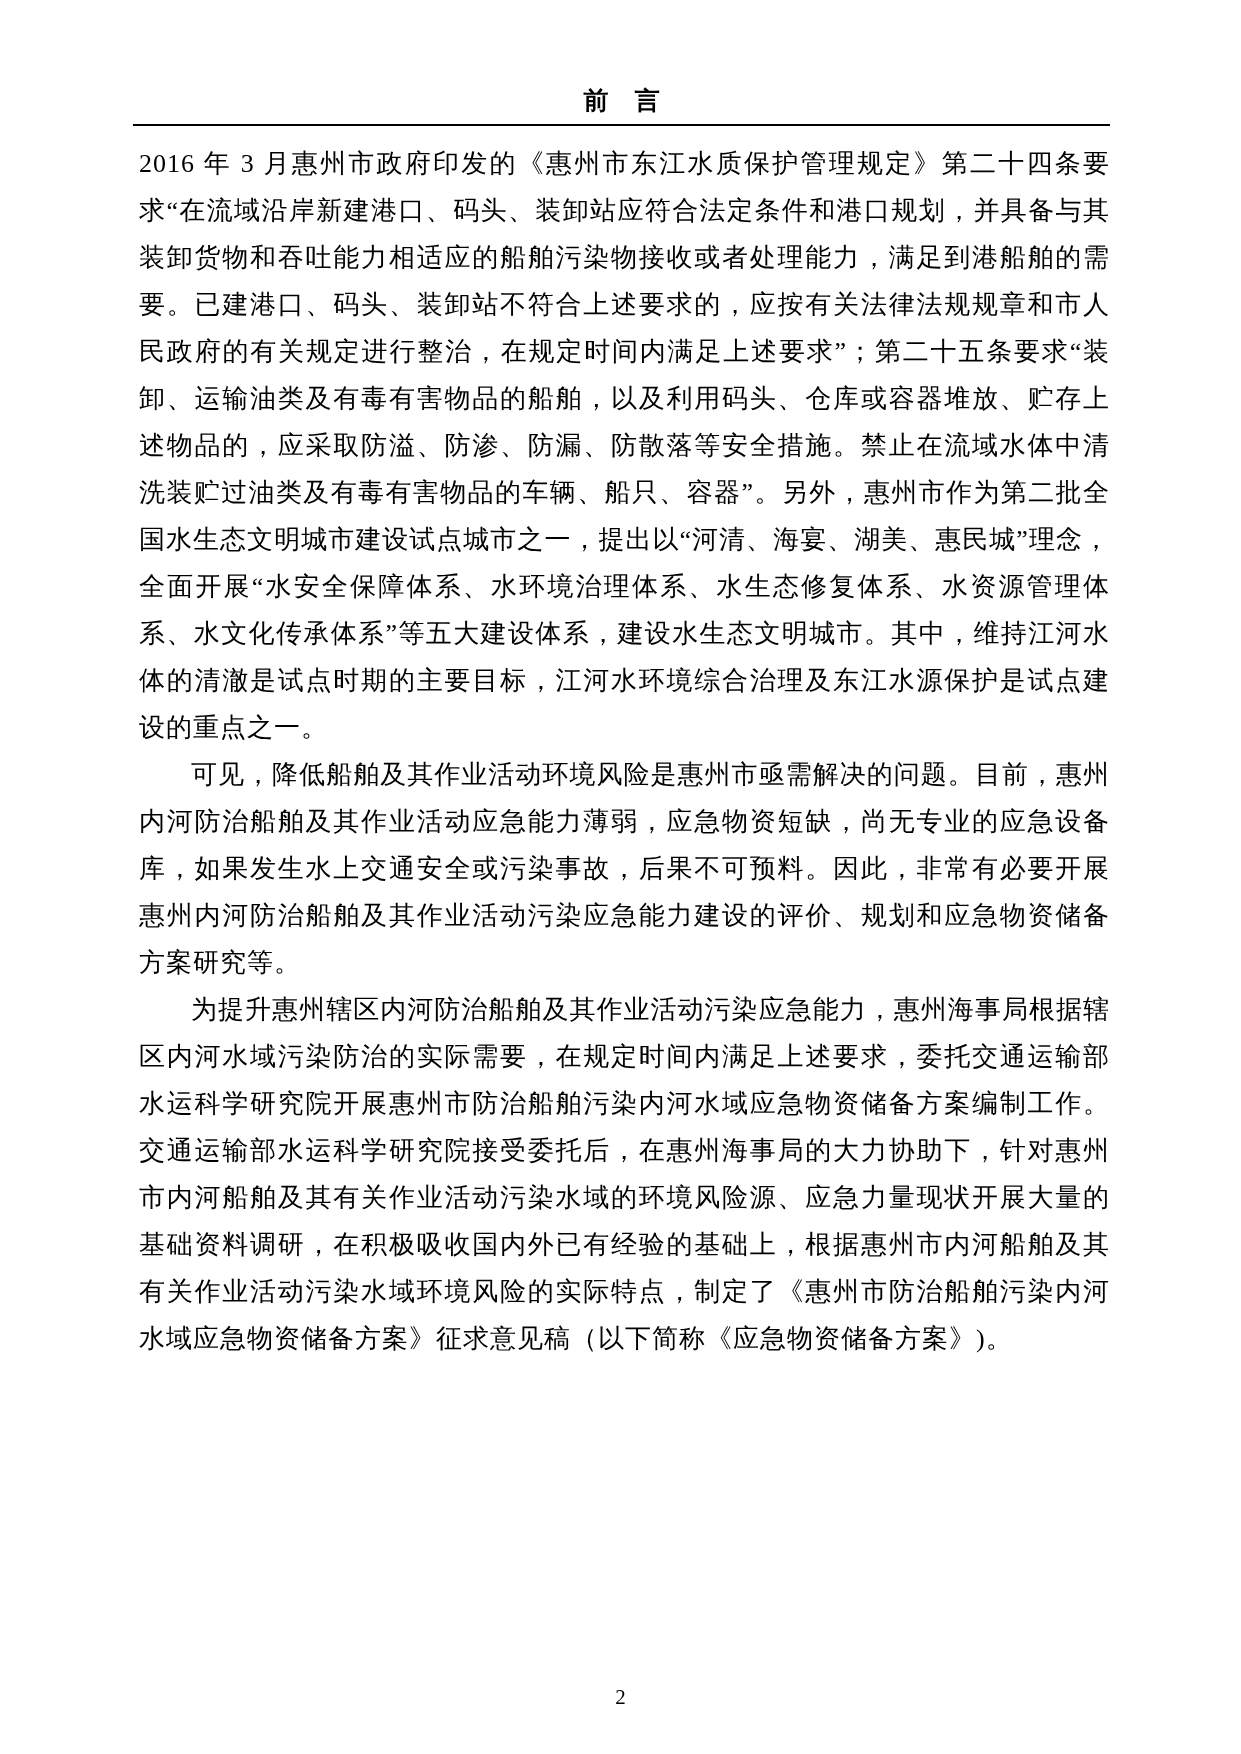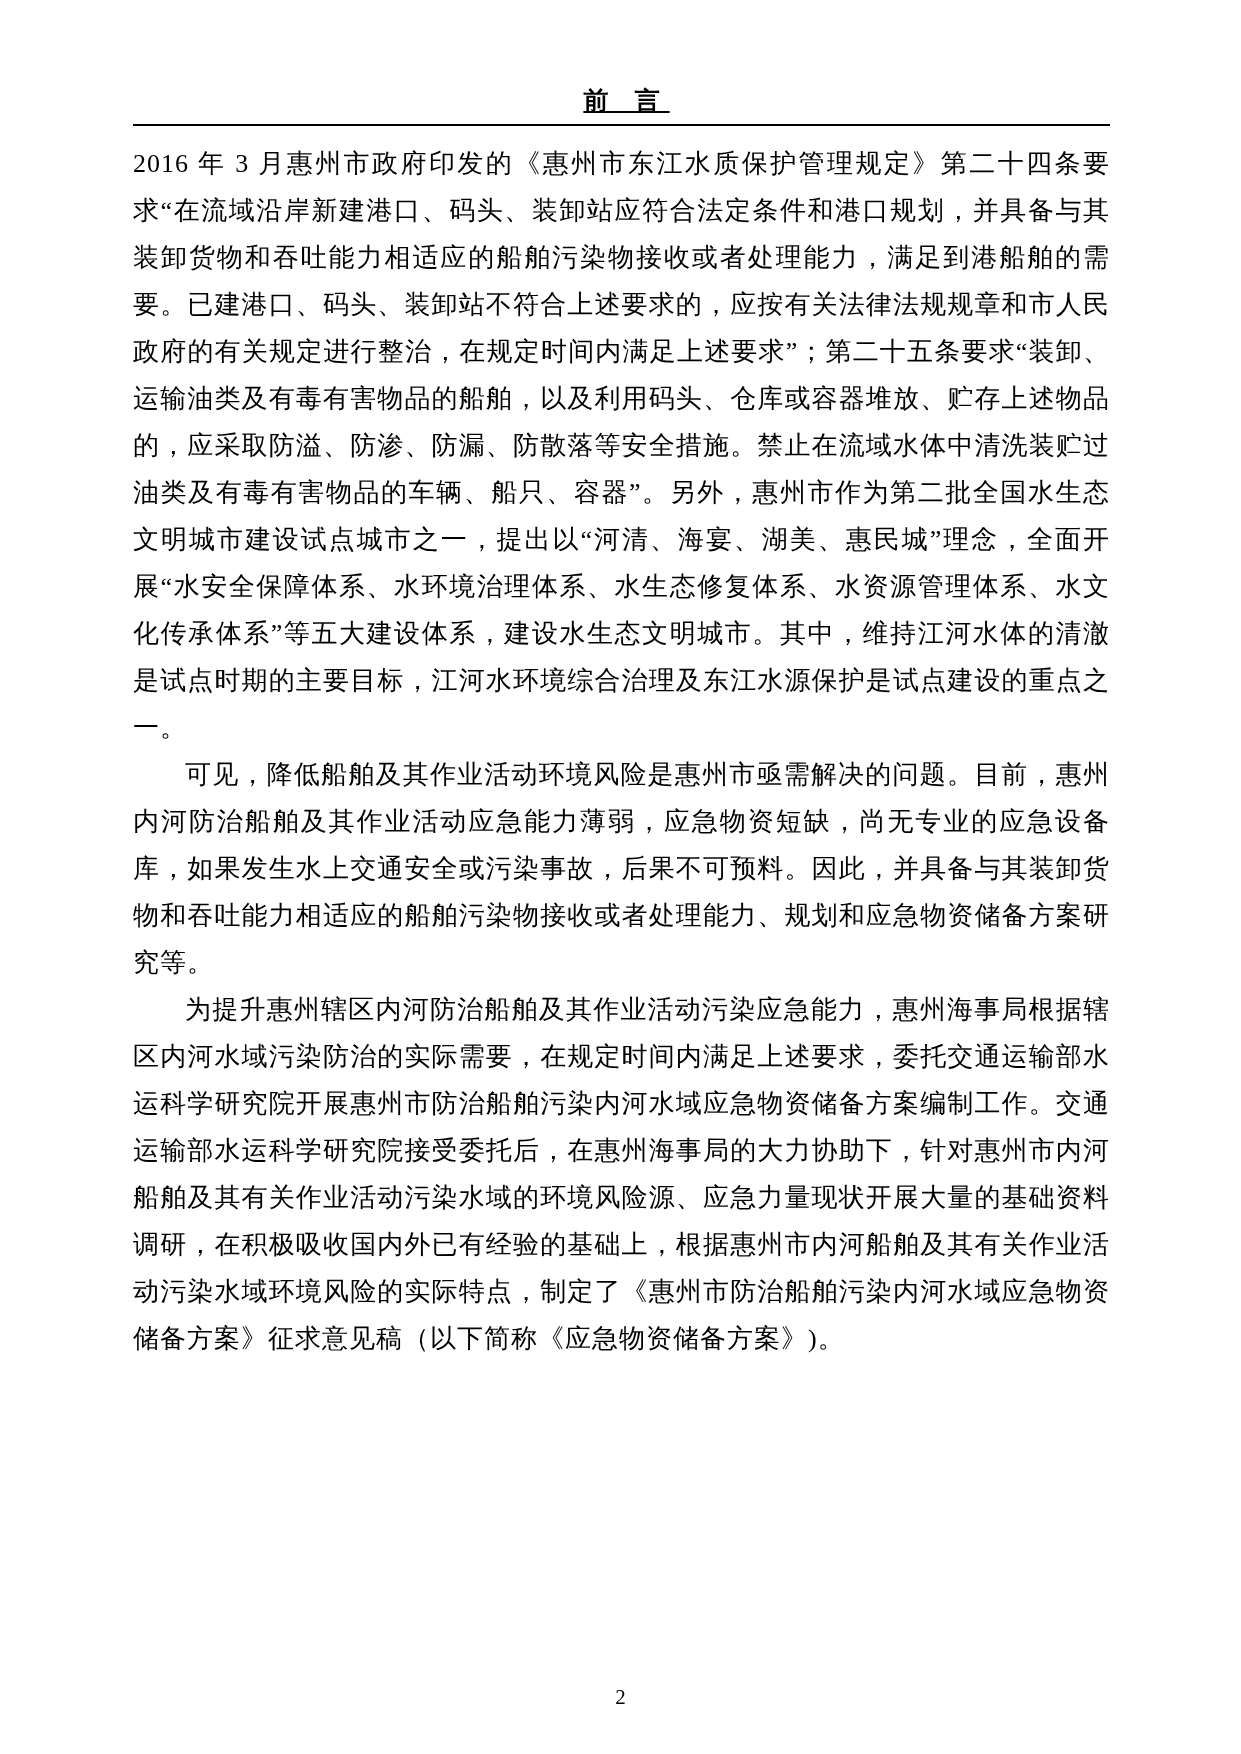--- a/index.html
+++ b/index.html
@@ -14,38 +14,38 @@
     margin: 0 auto;
     background: #ffffff;
     box-sizing: border-box;
     padding: 86px 131px 0 133px;
     font-family: "Liberation Serif", "DejaVu Serif", serif;
     color: #000000;
     overflow: hidden;
   }
   .doc-header {
     text-align: center;
-    text-decoration: underline;
   }
   .doc-title {
     margin: 0;
     font-size: 25px;
     font-weight: bold;
     letter-spacing: 10px;
     text-indent: 10px; 
     line-height: 1.2;
   }
   .header-rule {
     margin-top: 8px;
     border: none;
     border-top: 2px solid #000000;
     height: 0;
   }
   .doc-body {
     margin-top: 14px;
+    margin-left: 6px;
   }
   .doc-body p {
     margin: 0;
     font-size: 26px;
     line-height: 47px;
     text-align: justify;
     text-justify: inter-character;
     text-indent: 2em;
     letter-spacing: 1px;
     word-break: break-all;
@@ -68,21 +68,21 @@
 
 <div class="page">
 
   <header class="doc-header">
     <h1 class="doc-title">前 言</h1>
     <hr class="header-rule">
   </header>
 
   <main class="doc-body">
     <p class="first">2016 年 3 月惠州市政府印发的《惠州市东江水质保护管理规定》第二十四条要求“在流域沿岸新建港口、码头、装卸站应符合法定条件和港口规划，并具备与其装卸货物和吞吐能力相适应的船舶污染物接收或者处理能力，满足到港船舶的需要。已建港口、码头、装卸站不符合上述要求的，应按有关法律法规规章和市人民政府的有关规定进行整治，在规定时间内满足上述要求”；第二十五条要求“装卸、运输油类及有毒有害物品的船舶，以及利用码头、仓库或容器堆放、贮存上述物品的，应采取防溢、防渗、防漏、防散落等安全措施。禁止在流域水体中清洗装贮过油类及有毒有害物品的车辆、船只、容器”。另外，惠州市作为第二批全国水生态文明城市建设试点城市之一，提出以“河清、海宴、湖美、惠民城”理念，全面开展“水安全保障体系、水环境治理体系、水生态修复体系、水资源管理体系、水文化传承体系”等五大建设体系，建设水生态文明城市。其中，维持江河水体的清澈是试点时期的主要目标，江河水环境综合治理及东江水源保护是试点建设的重点之一。</p>
-    <p>可见，降低船舶及其作业活动环境风险是惠州市亟需解决的问题。目前，惠州内河防治船舶及其作业活动应急能力薄弱，应急物资短缺，尚无专业的应急设备库，如果发生水上交通安全或污染事故，后果不可预料。因此，并具备与其装卸货物和吞吐能力相适应的船舶污染物接收或者处理能力、规划和应急物资储备方案研究等。</p>
+    <p>可见，降低船舶及其作业活动环境风险是惠州市亟需解决的问题。目前，惠州内河防治船舶及其作业活动应急能力薄弱，应急物资短缺，尚无专业的应急设备库，如果发生水上交通安全或污染事故，后果不可预料。因此，非常有必要开展惠州内河防治船舶及其作业活动污染应急能力建设的评价、规划和应急物资储备方案研究等。</p>
     <p>为提升惠州辖区内河防治船舶及其作业活动污染应急能力，惠州海事局根据辖区内河水域污染防治的实际需要，在规定时间内满足上述要求，委托交通运输部水运科学研究院开展惠州市防治船舶污染内河水域应急物资储备方案编制工作。交通运输部水运科学研究院接受委托后，在惠州海事局的大力协助下，针对惠州市内河船舶及其有关作业活动污染水域的环境风险源、应急力量现状开展大量的基础资料调研，在积极吸收国内外已有经验的基础上，根据惠州市内河船舶及其有关作业活动污染水域环境风险的实际特点，制定了《惠州市防治船舶污染内河水域应急物资储备方案》征求意见稿（以下简称《应急物资储备方案》)。</p>
   </main>
 
   <footer class="doc-footer">
     <span>2</span>
   </footer>
 
 </div>
 
 </body></html>

